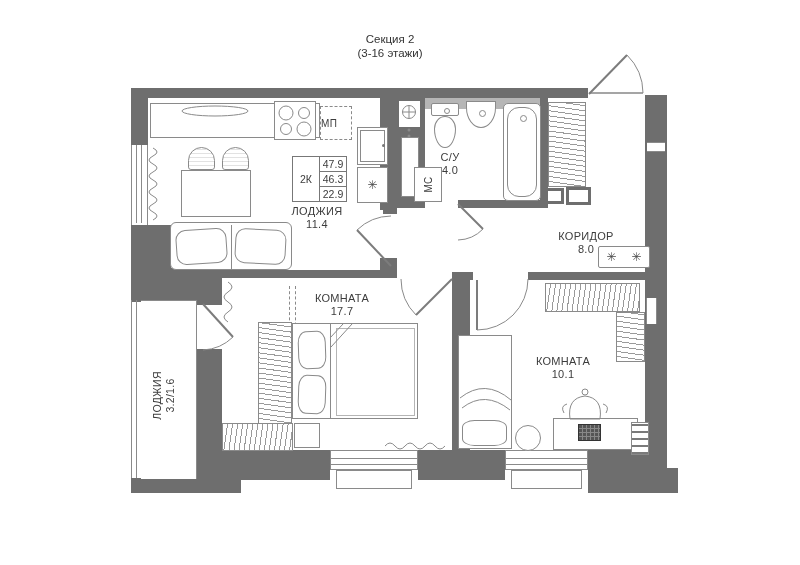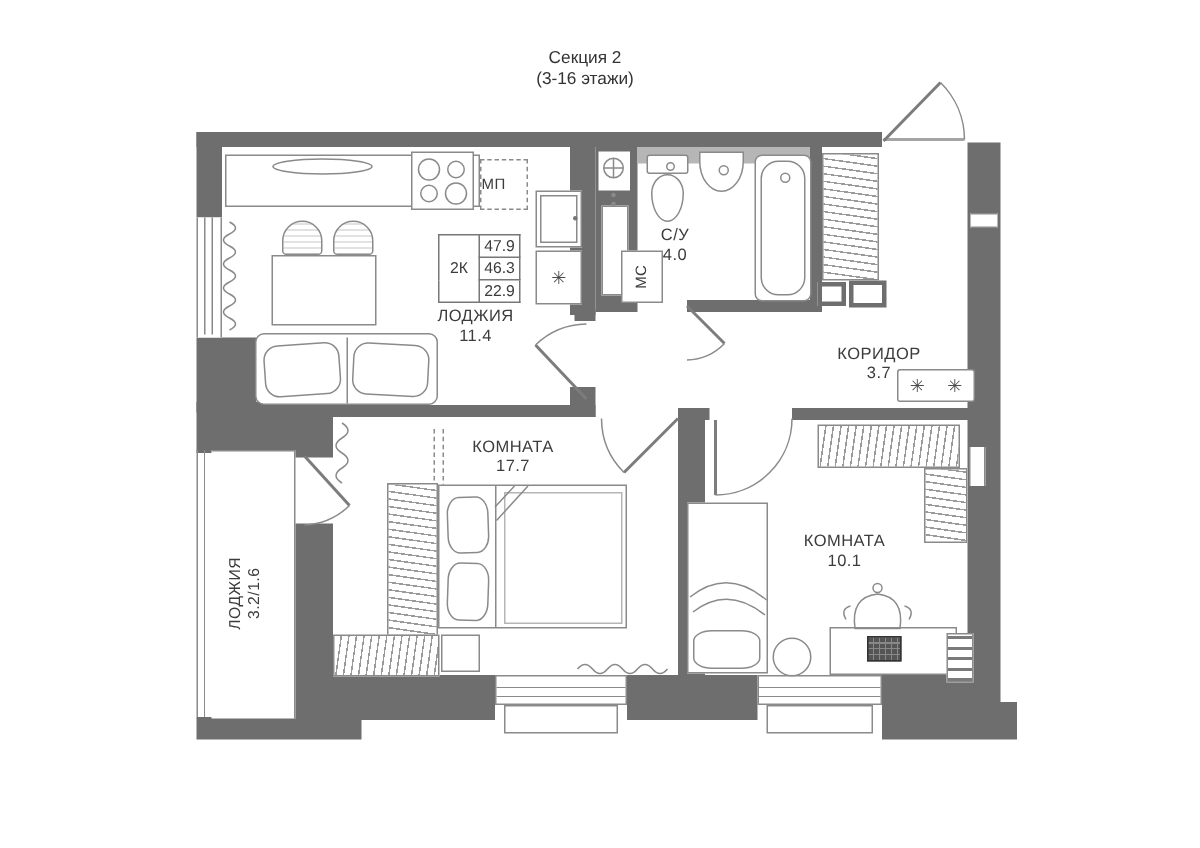--- a/index.html
+++ b/index.html
@@ -171,21 +171,21 @@
   <div class="rlabel" style="left:302px;top:292px;width:80px">
     <div class="nm">КОМНАТА</div>
     <div>17.7</div>
   </div>
   <div class="rlabel" style="left:523px;top:355px;width:80px">
     <div class="nm">КОМНАТА</div>
     <div>10.1</div>
   </div>
   <div class="rlabel" style="left:546px;top:230px;width:80px">
     <div class="nm">КОРИДОР</div>
-    <div>3.7</div>
+    <div>8.0</div>
   </div>
   <div class="rlabel" style="left:420px;top:151px;width:60px">
     <div class="nm">С/У</div>
     <div>4.0</div>
   </div>
   <div class="abs vert" style="left:133px;top:345px;width:62px;height:100px">
     <span style="transform:rotate(-90deg)">
       <span class="rlabel" style="position:static;display:inline-block;font-size:10.5px">
         <div class="nm">ЛОДЖИЯ</div>
         <div>3.2/1.6</div>

